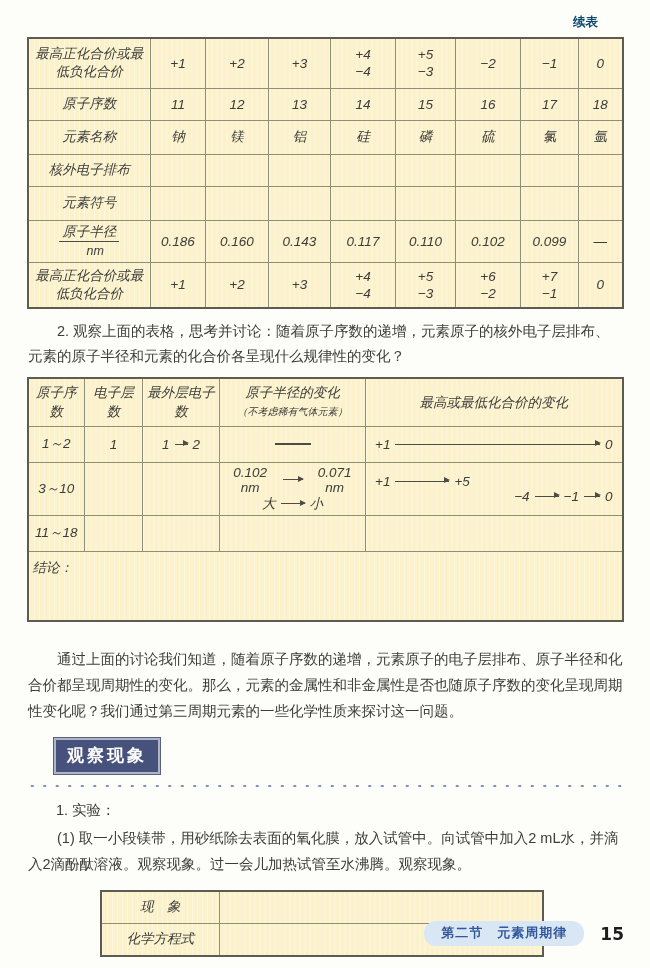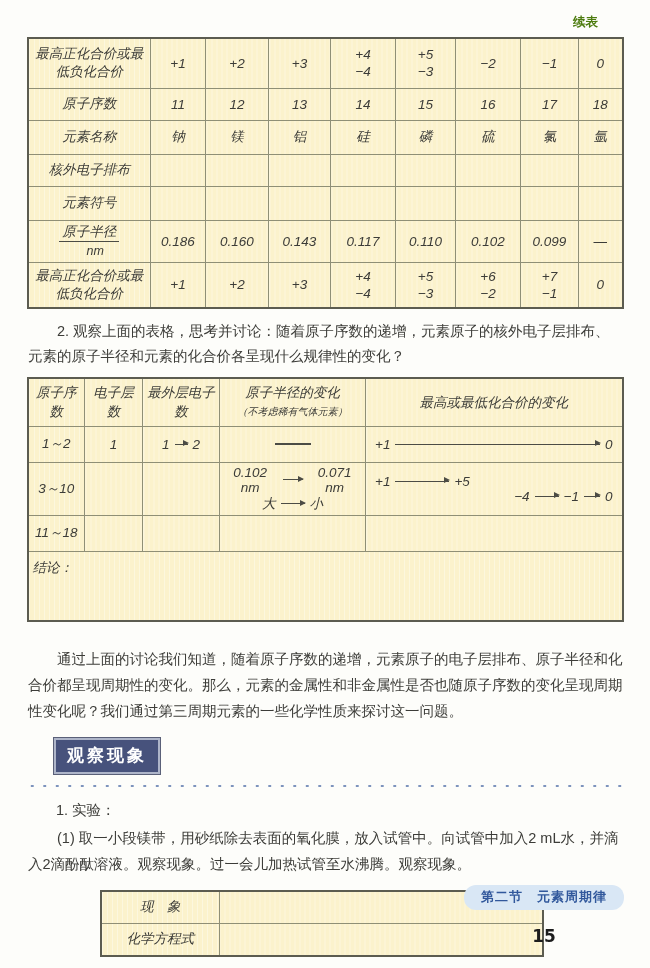--- a/index.html
+++ b/index.html
@@ -11,21 +11,21 @@
   
   table { border-collapse:collapse; table-layout:fixed;font-style:italic; }
   td, th {
     border:1px solid #8f8f76;
     background-color:#fbf2cc;
     background-image:repeating-linear-gradient(90deg, rgba(255,255,255,0.35) 0 1px, rgba(0,0,0,0) 1px 5px);
     text-align:center; vertical-align:middle;
     font-size:13.5px; font-weight:normal; padding:2px 3px;
     color:#3c3c38;
   }
-  .cont-label { text-align:right; margin:14px 52px 6px 0; font-size:12.5px; font-weight:bold; color:#4d7c0f; }
+  .cont-label { text-align:right; margin:14px 52px 6px 0; font-size:12.5px; font-weight:bold; color:#0c4a6e; }
 
   
   .t1 { width:595px; margin:0 auto; border:2px solid #5c5c50; }
   .t1 .two-line div { line-height:17px; }
   .frac { display:inline-block; line-height:15px; }
   .frac .top { display:block; border-bottom:1px solid #4c4c45; padding:0 3px 2px; }
   .frac .bot { display:block; padding-top:2px; font-size:12.5px;margin-left:12px; }
 
   
   .q2 { margin:10px 28px 8px 28px; font-size:14.5px; line-height:25px; text-indent:2em; }
@@ -63,21 +63,21 @@
   }
   .exp-title { margin:13px 0 0 56px; font-size:14.5px; }
   .exp-text { margin:5px 26px 0 28px; font-size:14.5px; line-height:26px; text-indent:2em; }
 
   
   .t3 { width:442px; margin:13px 0 0 100px; border:2px solid #5c5c50; }
   .t3 td { height:27px; }
   .t3 .lblcol { width:118px; }
 
   
-  .footer { position:absolute; right:26px; bottom:22px; display:flex; align-items:center; gap:16px;flex-direction:column; }
+  .footer { position:absolute; right:26px; bottom:22px; display:flex; align-items:center; gap:16px; }
   .pill {
     background:#d9e7f5; color:#31589c; font-weight:bold; font-size:13px;
     padding:3px 17px 4px; border-radius:12px; letter-spacing:1px;
   }
   .pagenum { font-weight:bold; font-size:17px; color:#1c1c1c; font-family:"DejaVu Sans", sans-serif; }
 </style>
 </head>
 <body>
 
 <div class="page">

